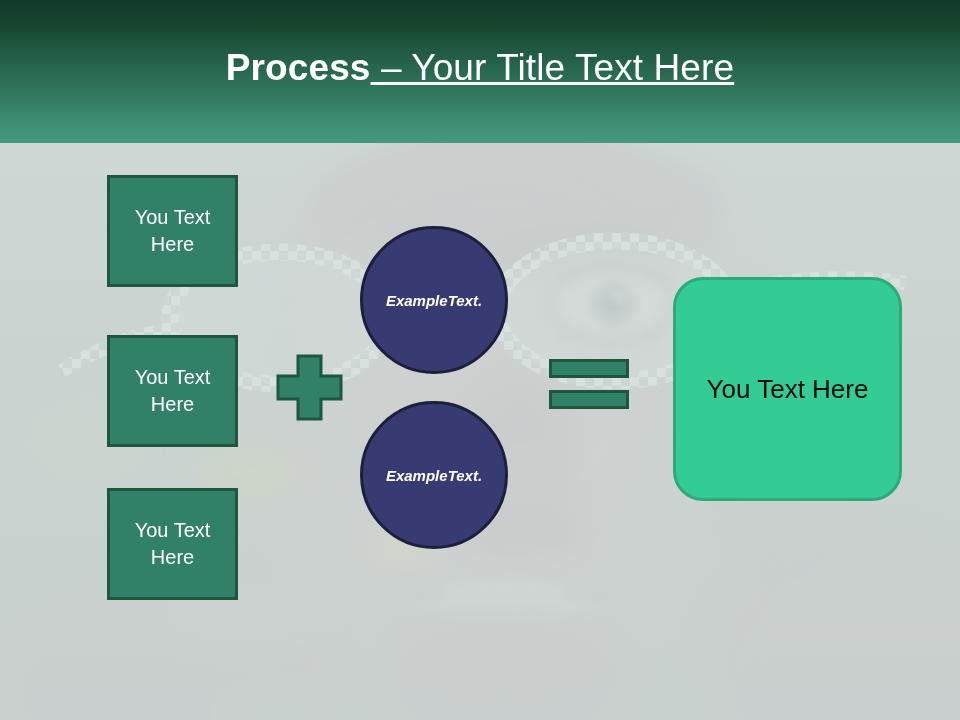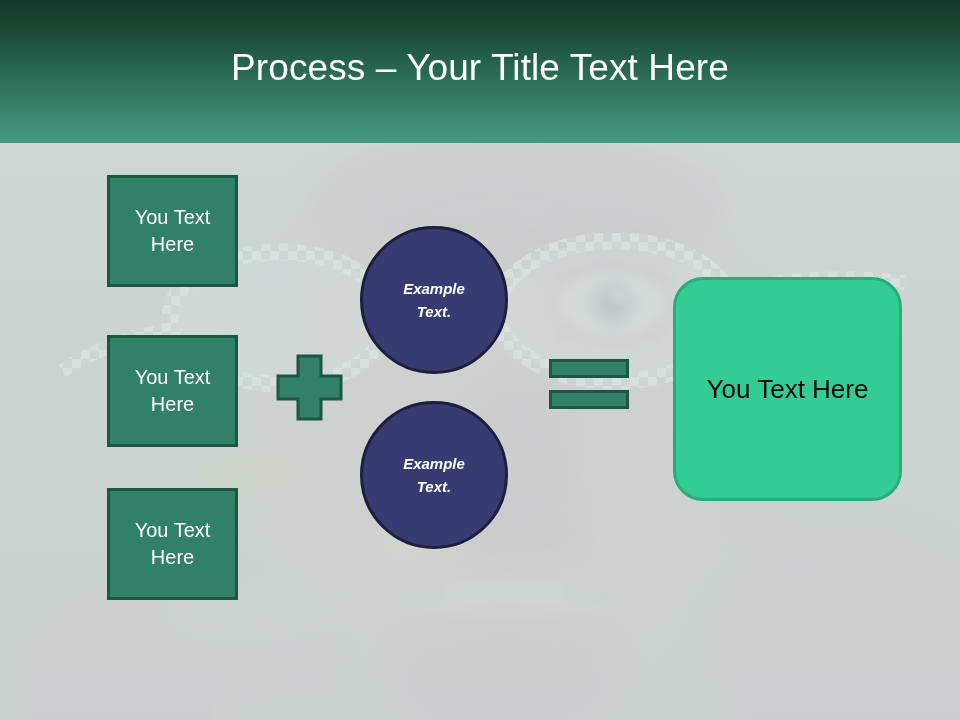--- a/index.html
+++ b/index.html
@@ -55,22 +55,22 @@
     left: 0;
     top: 46px;
     width: 960px;
     text-align: center;
     color: #ffffff;
     font-size: 37px;
     line-height: 44px;
     letter-spacing: 0.1px;
     white-space: nowrap;
   }
-  .header-title .strong { font-weight: normal; }
-  .header-title .light  { font-weight: normal; }
+  .header-title .strong { font-weight: bold; }
+  .header-title .light  { font-weight: normal; text-decoration: underline; }
 
   
   .sq {
     position: absolute;
     width: 131px;
     height: 112px;
     background: #318168;
     border: 3px solid #1d5641;
     box-sizing: border-box;
     display: flex;
@@ -99,21 +99,21 @@
   
   .circ {
     position: absolute;
     width: 148px;
     height: 148px;
     border-radius: 50%;
     background: #383a72;
     border: 3px solid #1d1f3d;
     box-sizing: border-box;
     display: flex;
-    flex-direction: column;
+    flex-direction: row;
     align-items: center;
     justify-content: center;
     text-align: center;
     color: #ffffff;
     font-size: 15px;
     line-height: 23px;
     font-weight: bold;
     font-style: italic;
   }
   .circ1 { left: 360px; top: 226px; }

